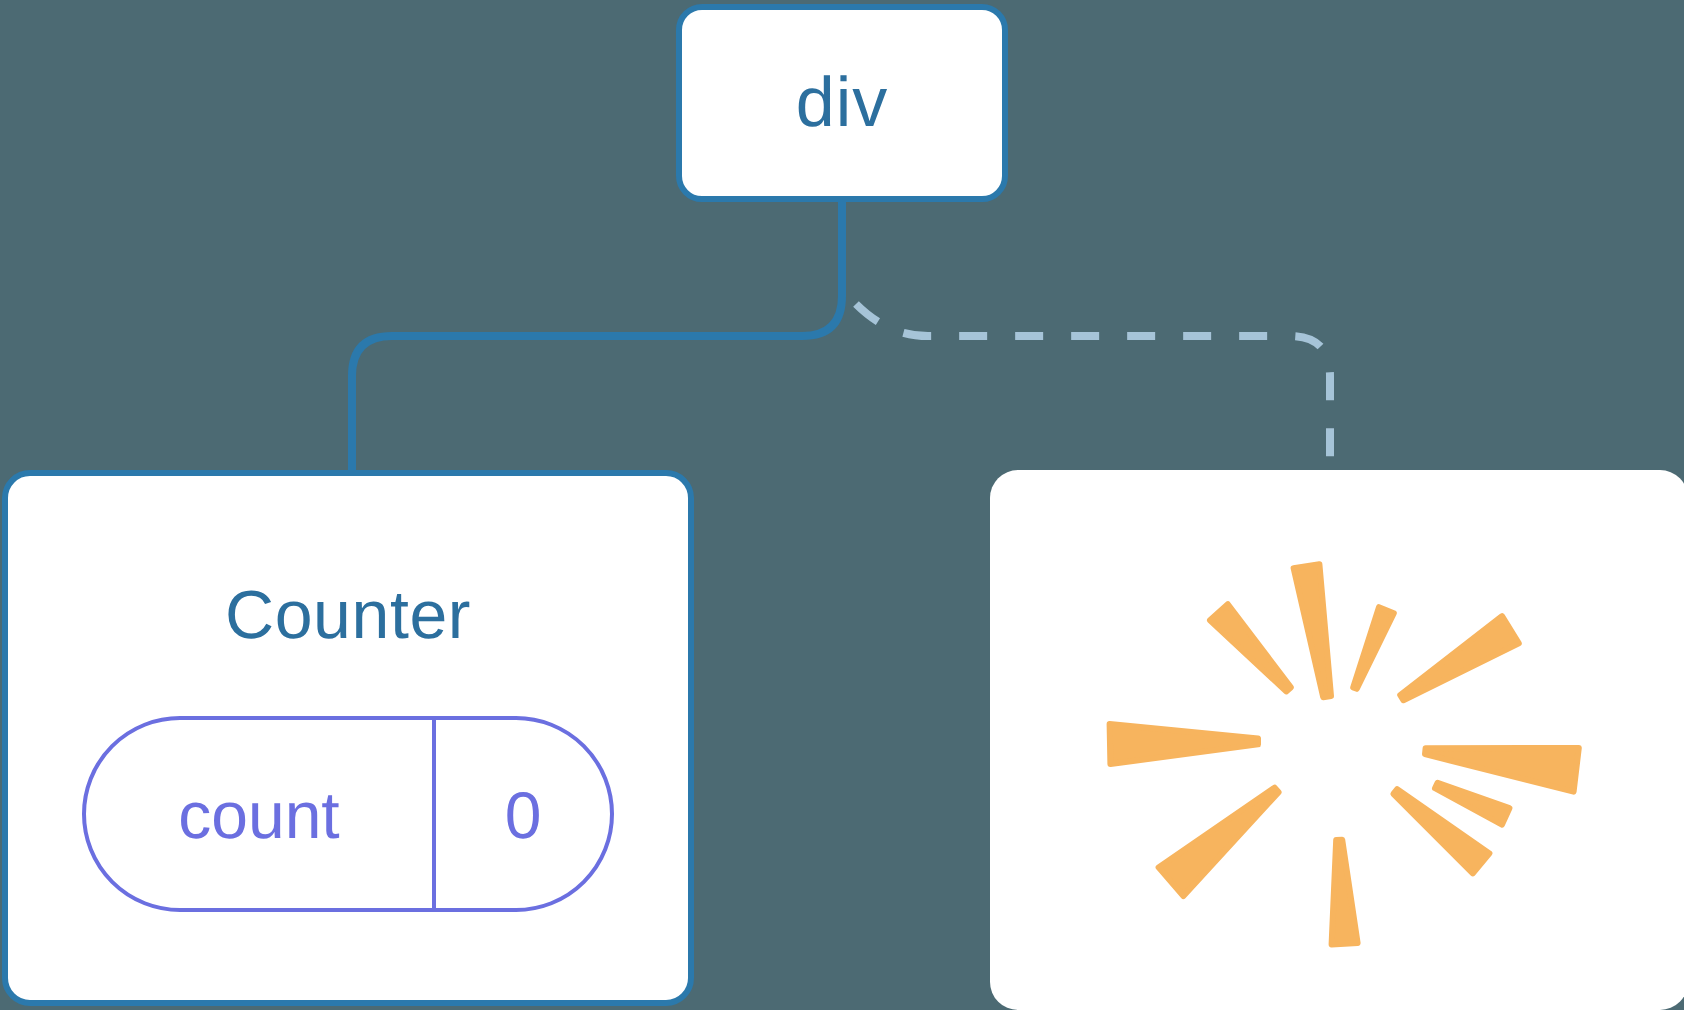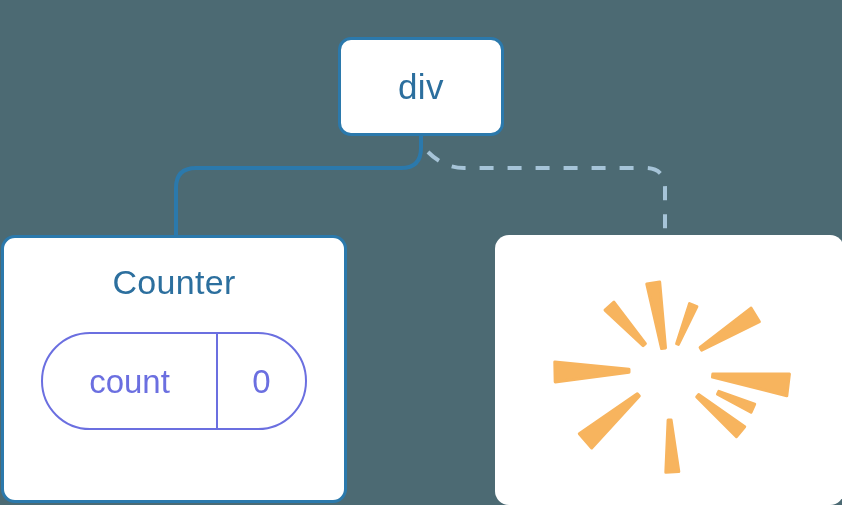--- a/index.html
+++ b/index.html
@@ -38,21 +38,20 @@
   .node-div {
     left: 338px;
     top: 2px;
     width: 166px;
     height: 99px;
     border: 3px solid #2b79ac;
     border-radius: 13px;
     display: flex;
     align-items: center;
     justify-content: center;
-    margin-top: 35px;
   }
   .node-div-label {
     color: #2c6f9e;
     font-size: 35px;
     letter-spacing: 0.5px;
     line-height: 1;
   }
 
   .node-counter {
     left: 1px;
@@ -62,21 +61,21 @@
     border: 3px solid #2b79ac;
     border-radius: 14px;
     display: flex;
     flex-direction: column;
     align-items: center;
   }
   .node-counter-title {
     color: #2c6f9e;
     font-size: 34px;
     line-height: 1;
-    margin-top: 27px;
+    margin-top: 53px;
     letter-spacing: 0.3px;
   }
 
   
   .pill {
     position: relative;
     margin-top: 33px;
     width: 266px;
     height: 98px;
     border: 2px solid #6b6fe0;

